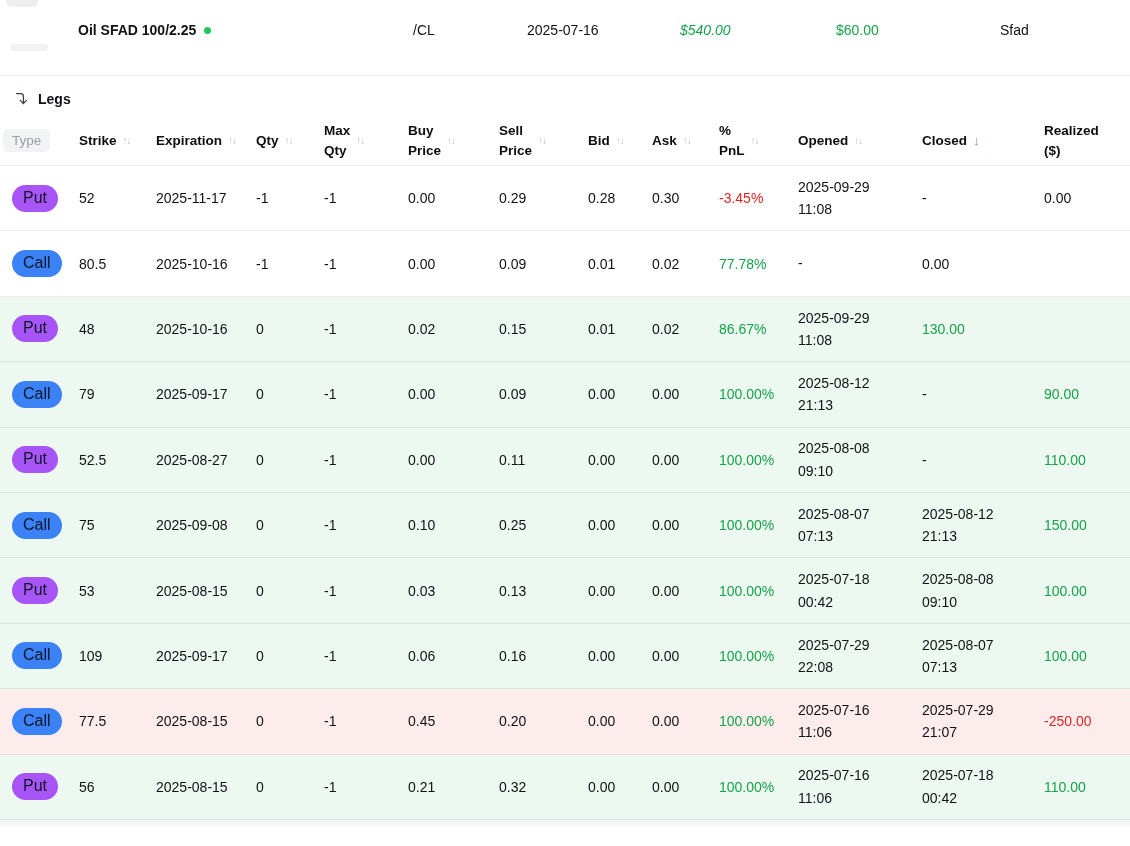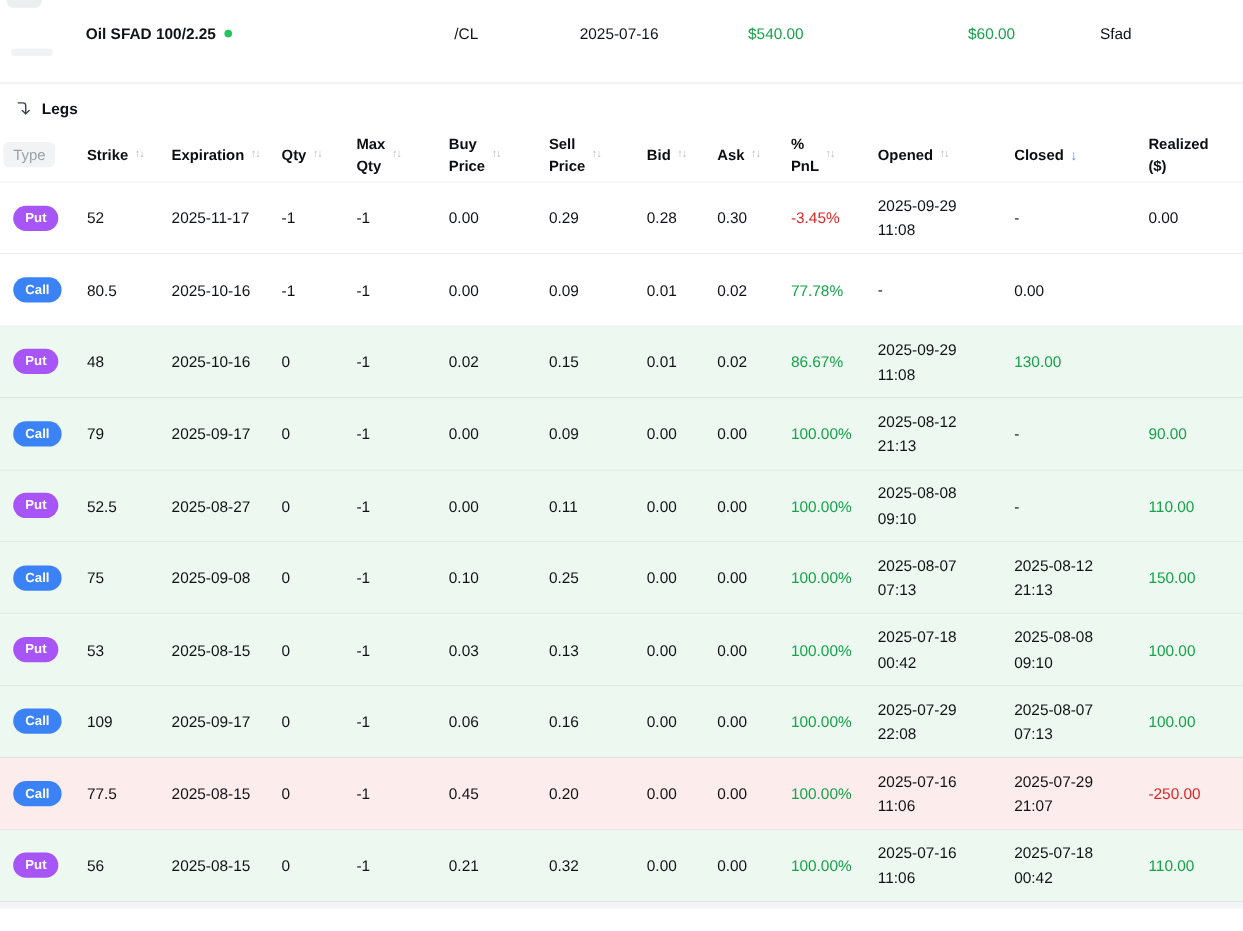--- a/index.html
+++ b/index.html
@@ -12,22 +12,22 @@
   *{box-sizing:border-box; margin:0; padding:0;}
   html,body{width:1130px; height:846px; overflow:hidden; background:#fff;
     font-family:"Liberation Sans","DejaVu Sans",sans-serif; color:var(--ink);}
   
   .topbar{position:relative; height:76px; border-bottom:1px solid #e7e9ec; background:#fff;}
   .topbar .item{position:absolute; top:22px; font-size:14px; white-space:nowrap;}
   .tb-title{left:78px; font-weight:600; display:flex; align-items:center; gap:8px;}
   .status-dot{width:7px; height:7px; border-radius:50%; background:var(--dot); display:inline-block;}
   .tb-symbol{left:413px;}
   .tb-date{left:527px;}
-  .tb-amount1{left:680px; color:var(--green);}
-  .tb-amount2{left:880px; color:var(--green);}
+  .tb-amount1{left:680px; color:var(--green);font-style:italic;}
+  .tb-amount2{left:836px; color:var(--green);}
   .tb-name{left:1000px;}
   .skeleton-a{position:absolute; left:6px; top:-5px; width:32px; height:12px; border-radius:6px; background:#eceef0;}
   .skeleton-b{position:absolute; left:10px; top:44px; width:38px; height:7px; border-radius:4px; background:#f1f2f4;}
   
   .legs-head{display:flex; gap:9px; padding:15px 0 9px 14px; font-size:14px; font-weight:600;}
   .legs-head svg{display:block;}
   
   .grid{display:grid; grid-template-columns:67px 77px 100px 68px 84px 91px 89px 64px 67px 79px 124px 122px 1fr;
         padding-left:12px; padding-right:10px; align-items:center;}
   .thead{height:50px; border-bottom:1px solid var(--line);}
@@ -35,21 +35,21 @@
   .th.wrap .lbl{width:min-content; line-height:1.45;}
   .th .sort-idle{font-size:10px; letter-spacing:-1px; color:#b9bdc4; font-weight:400;}
   .th .sort-active{font-size:13px; color:var(--sort-active); font-weight:600;}
   .th.muted{font-weight:400;}
   .th.muted .pill{background:#f2f3f5; color:var(--muted); border-radius:5px; padding:4px 9px; margin-left:-9px; font-size:13.5px;}
   .tr{height:65.4px; border-bottom:1px solid var(--line); font-size:14px;}
   .tr.bg-white{background:var(--row-white);}
   .tr.bg-green{background:var(--row-green);}
   .tr.bg-pink{background:var(--row-pink);}
   .td{padding-right:6px;}
-  .badge{display:inline-block; color:#ffffff; font-size:12px; line-height:1; padding:5px 11px 6px; border-radius:999px;font-weight:bold;}
+  .badge{display:inline-block; color:#0f172a; font-size:16px; line-height:1; padding:5px 11px 6px; border-radius:999px;}
   .badge.put{background:var(--badge-put);}
   .badge.call{background:var(--badge-call);}
   .c-green{color:var(--green);}
   .c-red{color:var(--red);}
   .two-line{line-height:1.6;}
   .bottom-edge{height:6px; background:#f4f5f7;}
 </style>
 </head>
 <body>
 

